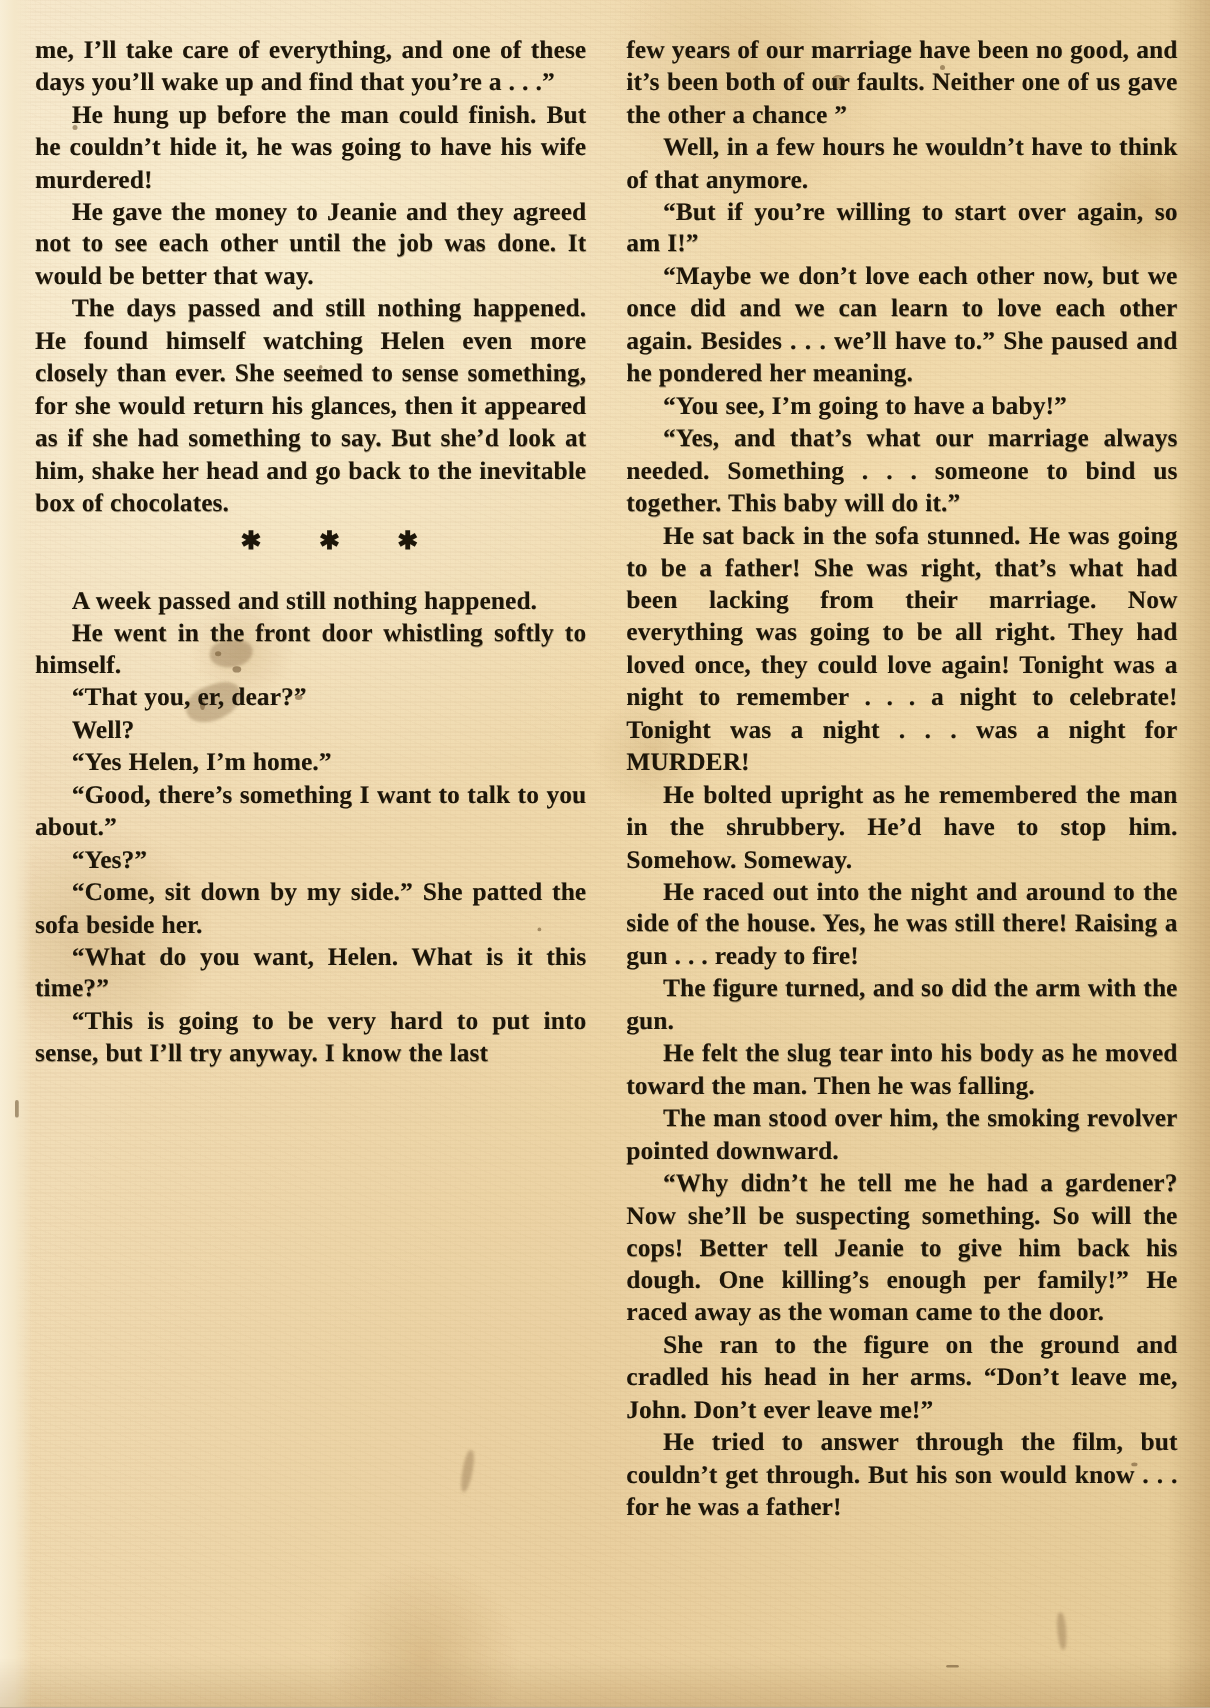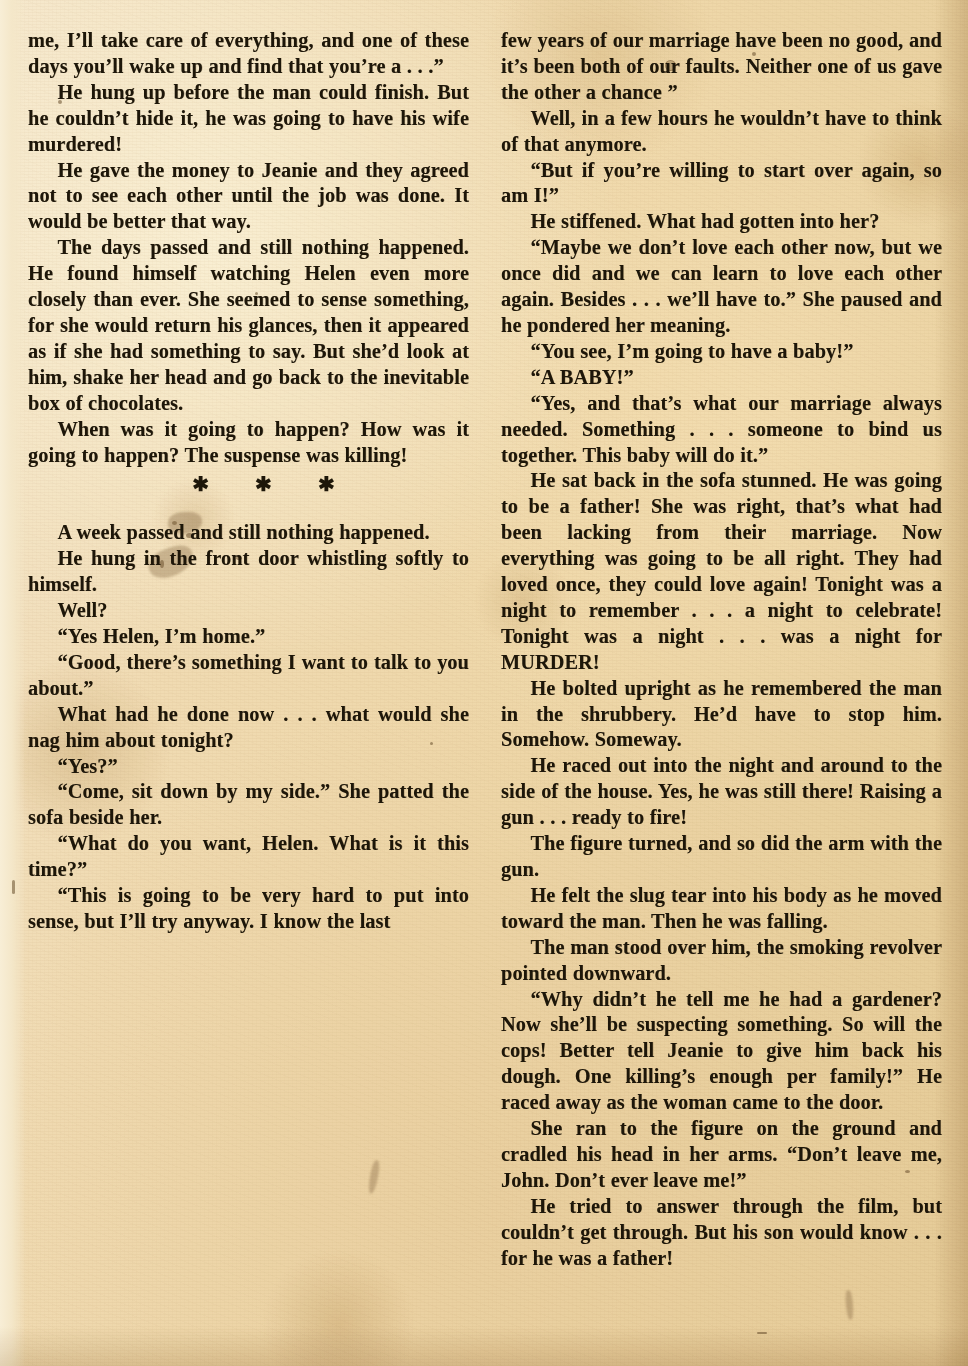--- a/index.html
+++ b/index.html
@@ -182,48 +182,45 @@
   <div class="smudge" style="left:370px; top:1160px; width:8px; height:34px; transform:rotate(9deg);"></div>
   <div class="smudge" style="left:846px; top:1290px; width:7px; height:30px; transform:rotate(-6deg);"></div>
 
   <div class="columns">
 
     <div class="col">
       <p class="para cont">me, I’ll take care of everything, and one of these days you’ll wake up and find that you’re a . . .”</p>
       <p class="para">He hung up before the man could finish. But he couldn’t hide it, he was going to have his wife murdered!</p>
       <p class="para">He gave the money to Jeanie and they agreed not to see each other until the job was done. It would be better that way.</p>
       <p class="para">The days passed and still nothing happened. He found himself watching Helen even more closely than ever. She seemed to sense something, for she would return his glances, then it appeared as if she had something to say. But she’d look at him, shake her head and go back to the inevitable box of chocolates.</p>
-      <p class="para">When was it going to happen? How was it going to happen? The suspense was killing!</p>
 
       <div class="divider">
         <span>✱</span>
         <span>✱</span>
         <span>✱</span>
       </div>
 
       <p class="para">A week passed and still nothing happened.</p>
-      <p class="para">He hung in the front door whistling softly to himself.</p>
+      <p class="para">He went in the front door whistling softly to himself.</p>
+      <p class="para">“That you, er, dear?”</p>
       <p class="para">Well?</p>
       <p class="para">“Yes Helen, I’m home.”</p>
       <p class="para">“Good, there’s something I want to talk to you about.”</p>
-      <p class="para">What had he done now . . . what would she nag him about tonight?</p>
       <p class="para">“Yes?”</p>
       <p class="para">“Come, sit down by my side.” She patted the sofa beside her.</p>
       <p class="para">“What do you want, Helen. What is it this time?”</p>
       <p class="para">“This is going to be very hard to put into sense, but I’ll try anyway. I know the last</p>
     </div>
 
     <div class="col">
       <p class="para cont">few years of our marriage have been no good, and it’s been both of our faults. Neither one of us gave the other a chance ”</p>
       <p class="para">Well, in a few hours he wouldn’t have to think of that anymore.</p>
       <p class="para">“But if you’re willing to start over again, so am I!”</p>
-      <p class="para">He stiffened. What had gotten into her?</p>
       <p class="para">“Maybe we don’t love each other now, but we once did and we can learn to love each other again. Besides . . . we’ll have to.” She paused and he pondered her meaning.</p>
       <p class="para">“You see, I’m going to have a baby!”</p>
-      <p class="para">“A BABY!”</p>
       <p class="para">“Yes, and that’s what our marriage always needed. Something . . . someone to bind us together. This baby will do it.”</p>
       <p class="para">He sat back in the sofa stunned. He was going to be a father! She was right, that’s what had been lacking from their marriage. Now everything was going to be all right. They had loved once, they could love again! Tonight was a night to remember . . . a night to celebrate! Tonight was a night . . . was a night for MURDER!</p>
       <p class="para">He bolted upright as he remembered the man in the shrubbery. He’d have to stop him. Somehow. Someway.</p>
       <p class="para">He raced out into the night and around to the side of the house. Yes, he was still there! Raising a gun . . . ready to fire!</p>
       <p class="para">The figure turned, and so did the arm with the gun.</p>
       <p class="para">He felt the slug tear into his body as he moved toward the man. Then he was falling.</p>
       <p class="para">The man stood over him, the smoking revolver pointed downward.</p>
       <p class="para">“Why didn’t he tell me he had a gardener? Now she’ll be suspecting something. So will the cops! Better tell Jeanie to give him back his dough. One killing’s enough per family!” He raced away as the woman came to the door.</p>
       <p class="para">She ran to the figure on the ground and cradled his head in her arms. “Don’t leave me, John. Don’t ever leave me!”</p>
       <p class="para">He tried to answer through the film, but couldn’t get through. But his son would know . . . for he was a father!</p>

